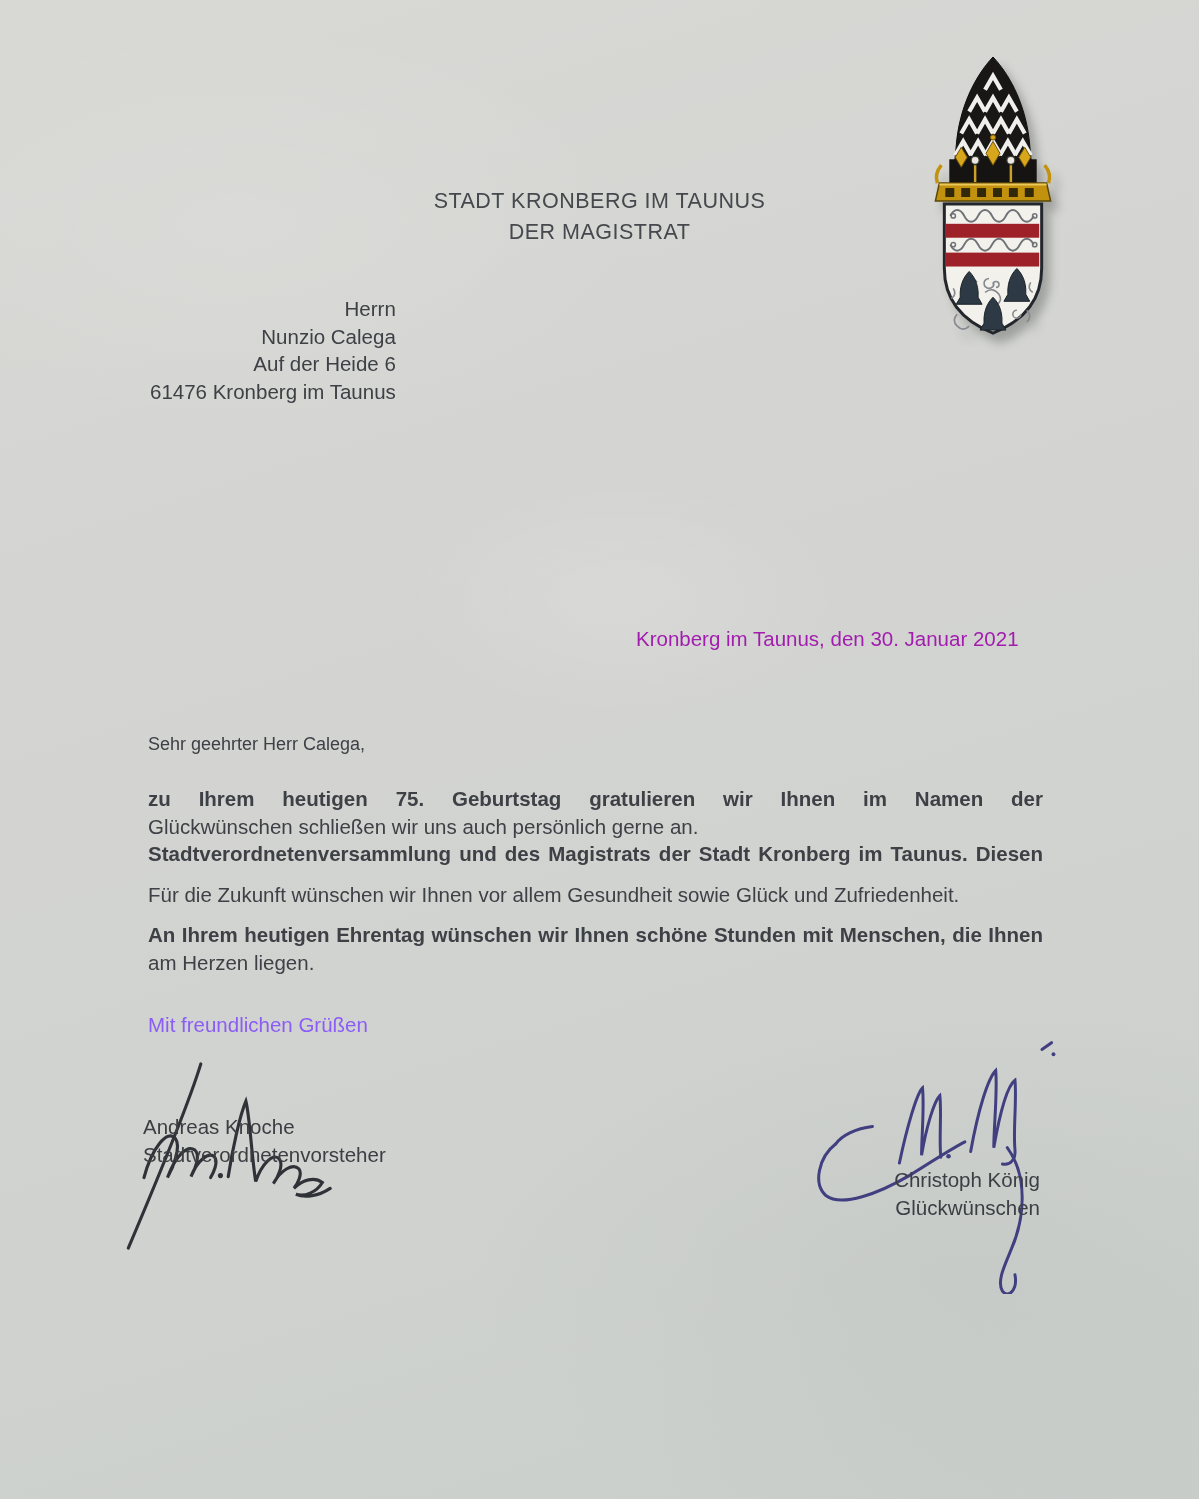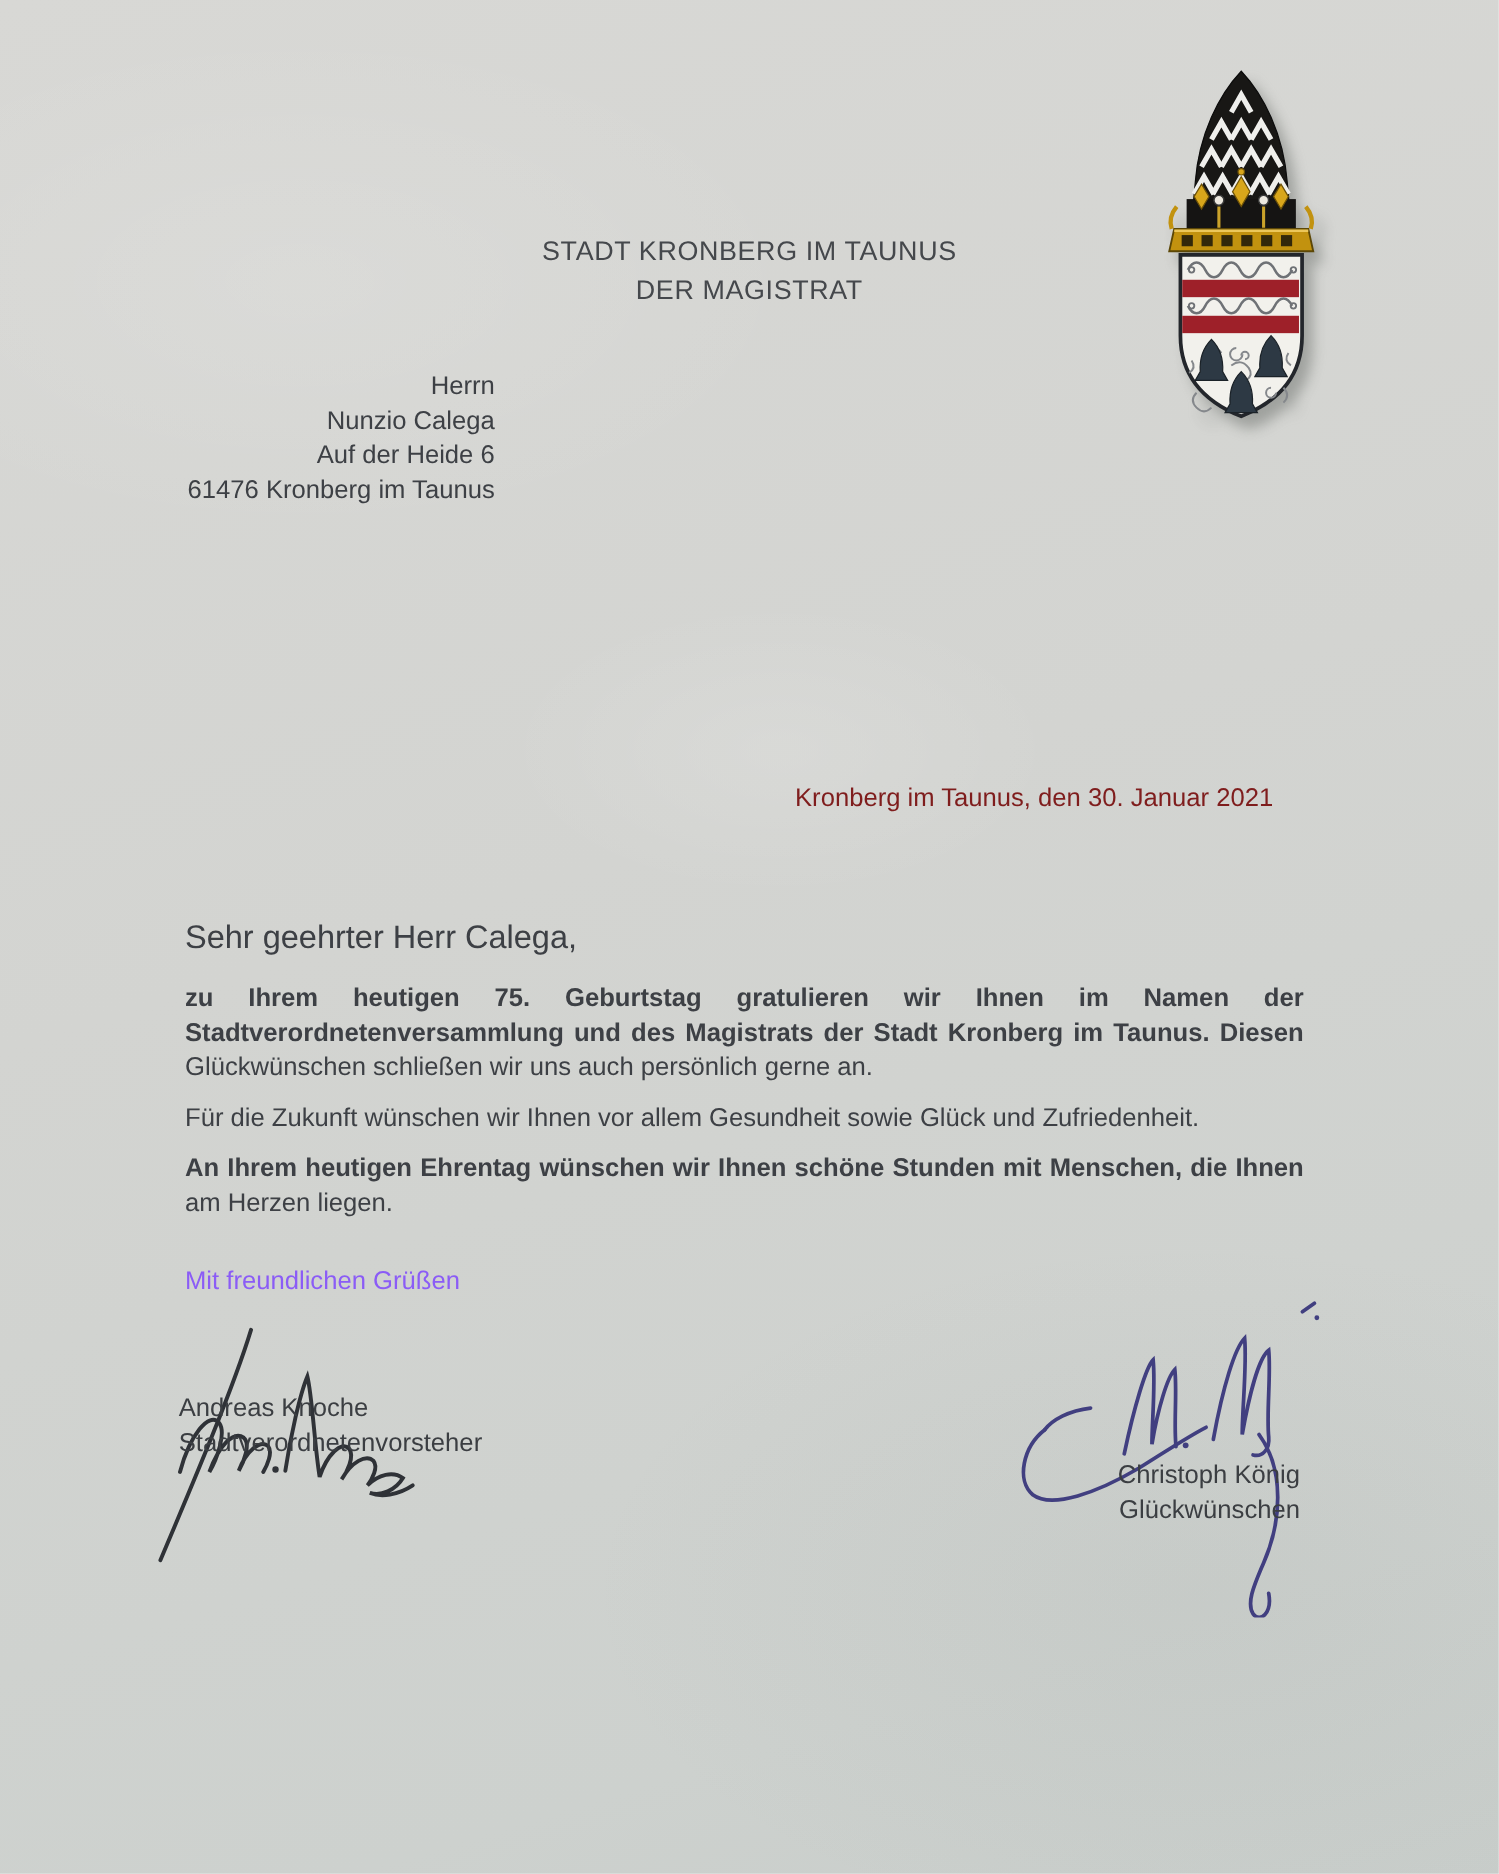--- a/index.html
+++ b/index.html
@@ -14,22 +14,22 @@
       radial-gradient(ellipse 600px 300px at 20% 15%, rgba(255,255,255,.10), transparent 70%),
       radial-gradient(ellipse 700px 400px at 80% 85%, rgba(120,130,125,.08), transparent 70%),
       radial-gradient(ellipse 300px 160px at 52% 40%, rgba(255,255,255,.12), transparent 75%);
   }
   .abs{position:absolute;}
   .header-block{
     left:0;top:186px;width:1199px;text-align:center;
     font-size:21.5px;line-height:31px;letter-spacing:.5px;color:#45484c;
   }
   .recipient{left:150px;top:295px;font-size:20.5px;line-height:27.5px;color:#3d4045;text-align:right;}
-  .dateline{left:636px;top:627px;font-size:20.5px;color:#7f1d1d;}
-  .salutation{left:148px;top:734px;font-size:26px;color:#3d4045;}
+  .dateline{left:636px;top:627px;font-size:20.5px;color:#a21caf;}
+  .salutation{left:148px;top:734px;font-size:18px;color:#3d4045;}
   .body-text{left:148px;top:785px;width:895px;font-size:20.5px;color:#3d4045;}
   .body-text .line{line-height:27.5px;}
   .just{text-align:justify;text-align-last:justify;font-weight:bold;}
   .pgap{height:13px;}
   .closing{left:148px;top:1013px;font-size:20.5px;color:#8b5cf6;}
   .name-left{left:143px;top:1113px;font-size:20.5px;line-height:28px;color:#3b3e42;}
   .name-right{right:159px;top:1166px;width:340px;text-align:right;font-size:20.5px;line-height:28px;color:#3b3e42;}
   .crest{left:922px;top:54px;width:142px;height:288px;filter:drop-shadow(7px 9px 5px rgba(95,100,96,.45));}
   .sig-left{left:116px;top:1058px;}
   .sig-right{left:806px;top:1034px;}
@@ -126,22 +126,22 @@
   <div>61476 Kronberg im Taunus</div>
 </div>
 
 <div class="abs dateline">Kronberg im Taunus, den 30. Januar 2021</div>
 
 <div class="abs salutation">Sehr geehrter Herr Calega,</div>
 
 <div class="abs body-text">
   <div>
     <div class="line just">zu Ihrem heutigen 75. Geburtstag gratulieren wir Ihnen im Namen der</div>
+    <div class="line">Glückwünschen schließen wir uns auch persönlich gerne an.</div>
     <div class="line just">Stadtverordnetenversammlung und des Magistrats der Stadt Kronberg im Taunus. Diesen</div>
-    <div class="line">Glückwünschen schließen wir uns auch persönlich gerne an.</div>
   </div>
   <div class="pgap"></div>
   <div>
     <div class="line">Für die Zukunft wünschen wir Ihnen vor allem Gesundheit sowie Glück und Zufriedenheit.</div>
   </div>
   <div class="pgap"></div>
   <div>
     <div class="line just">An Ihrem heutigen Ehrentag wünschen wir Ihnen schöne Stunden mit Menschen, die Ihnen</div>
     <div class="line">am Herzen liegen.</div>
   </div>

